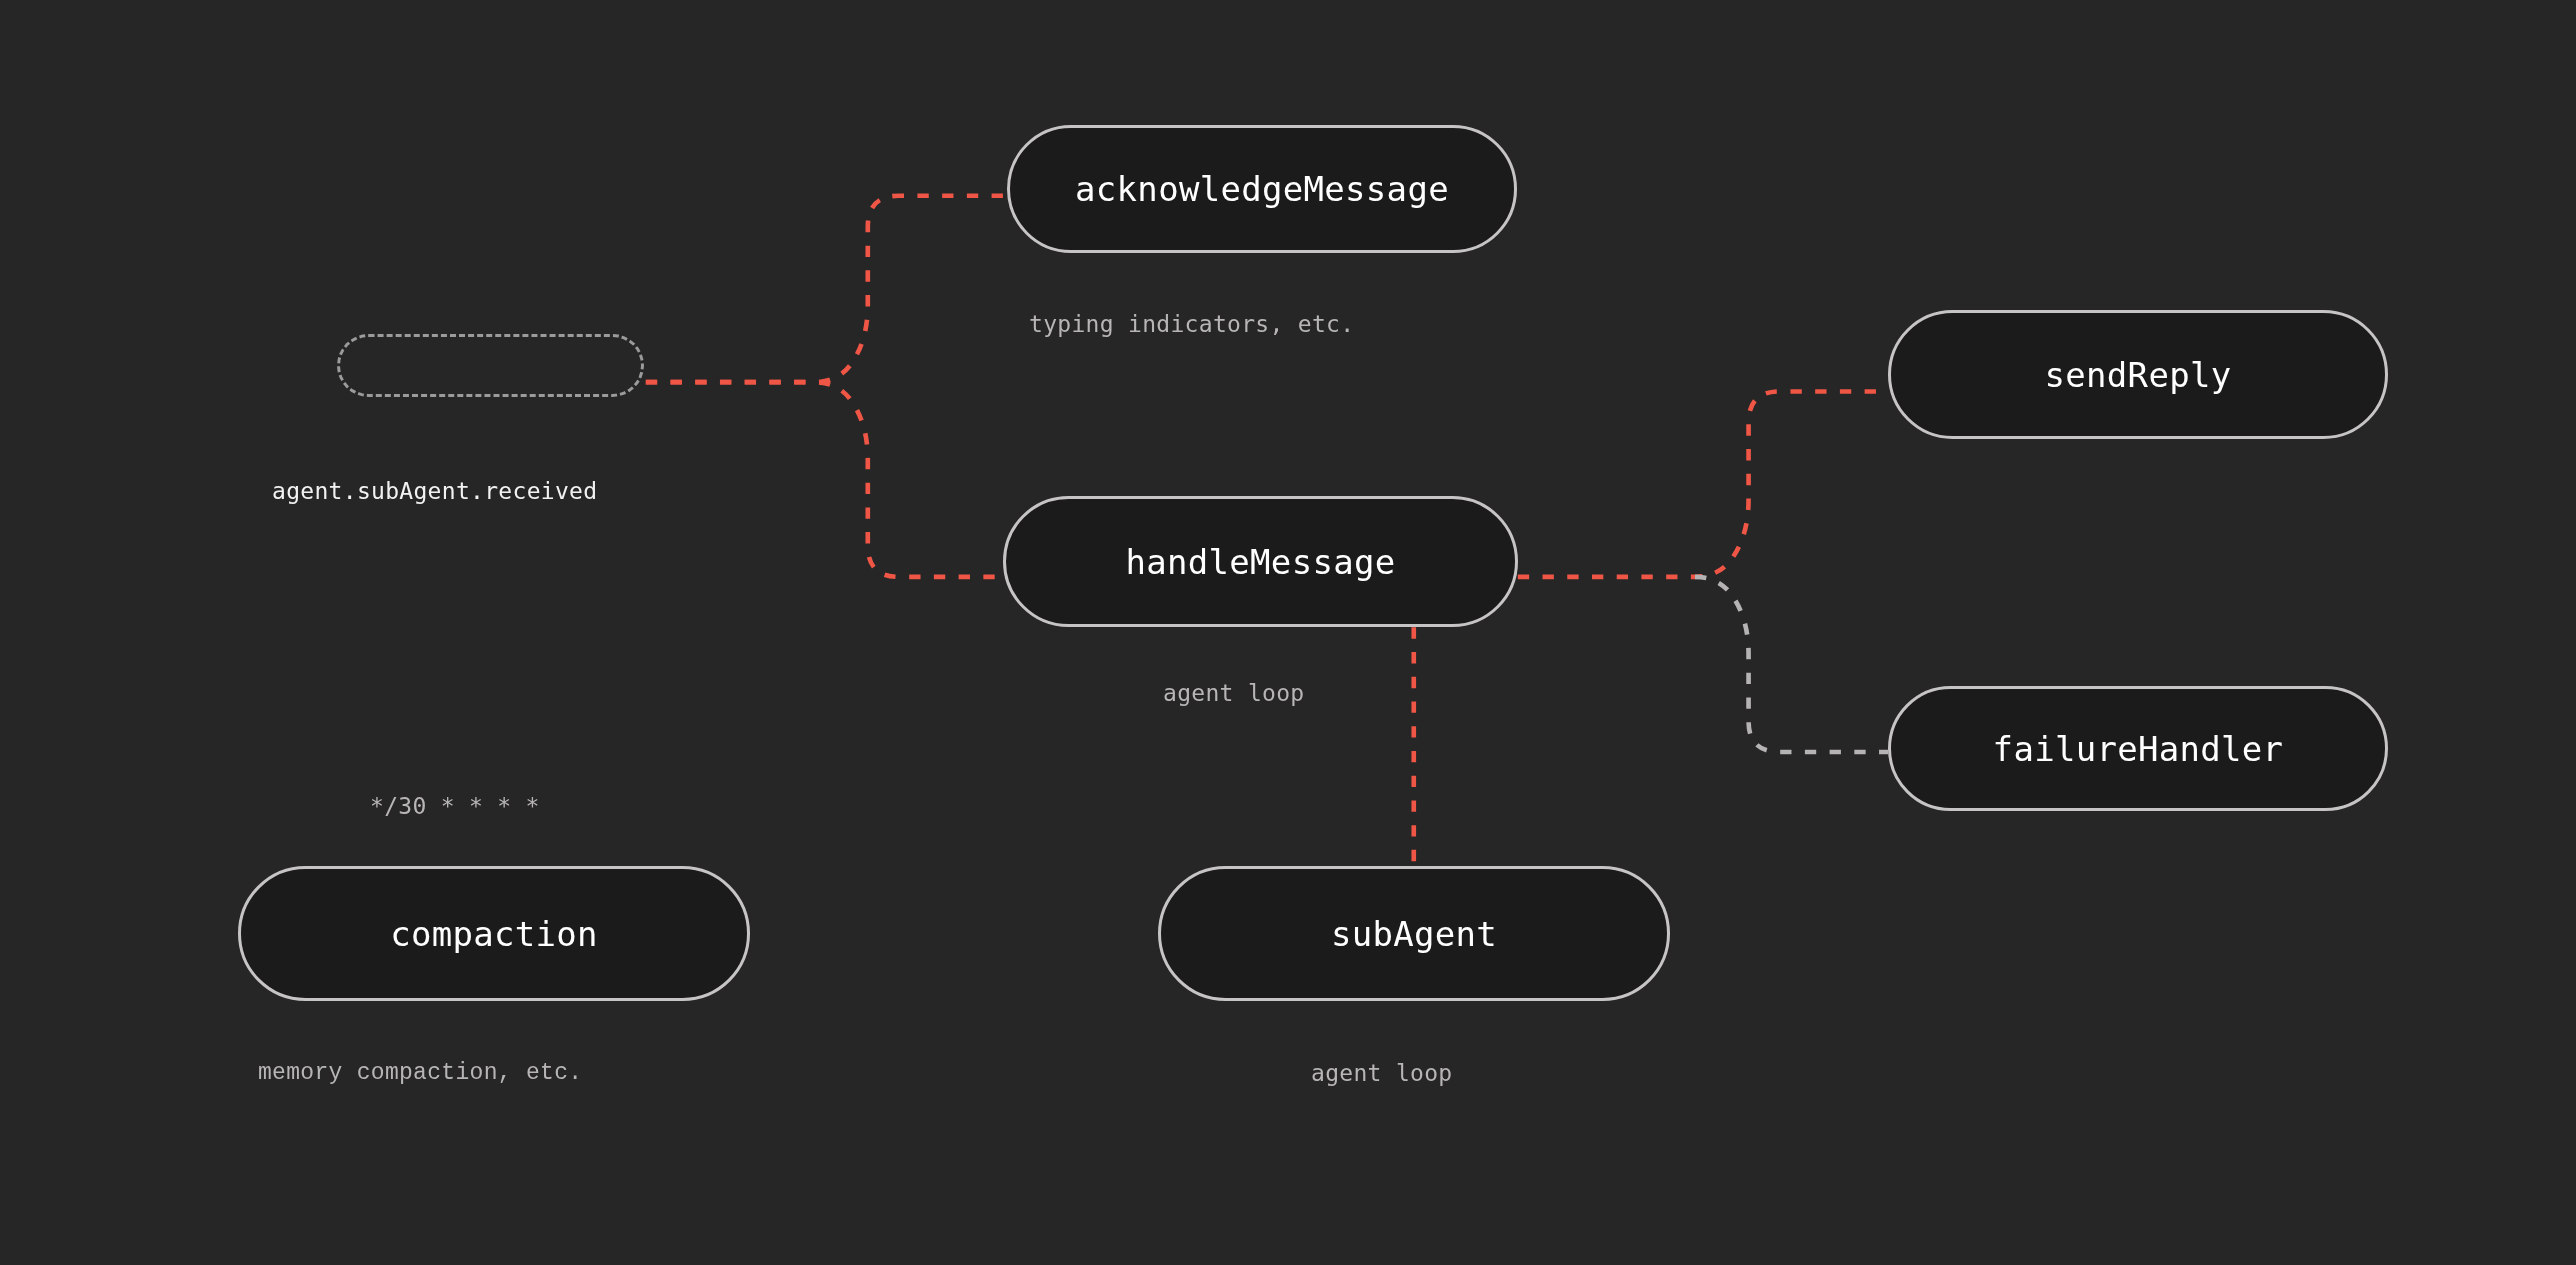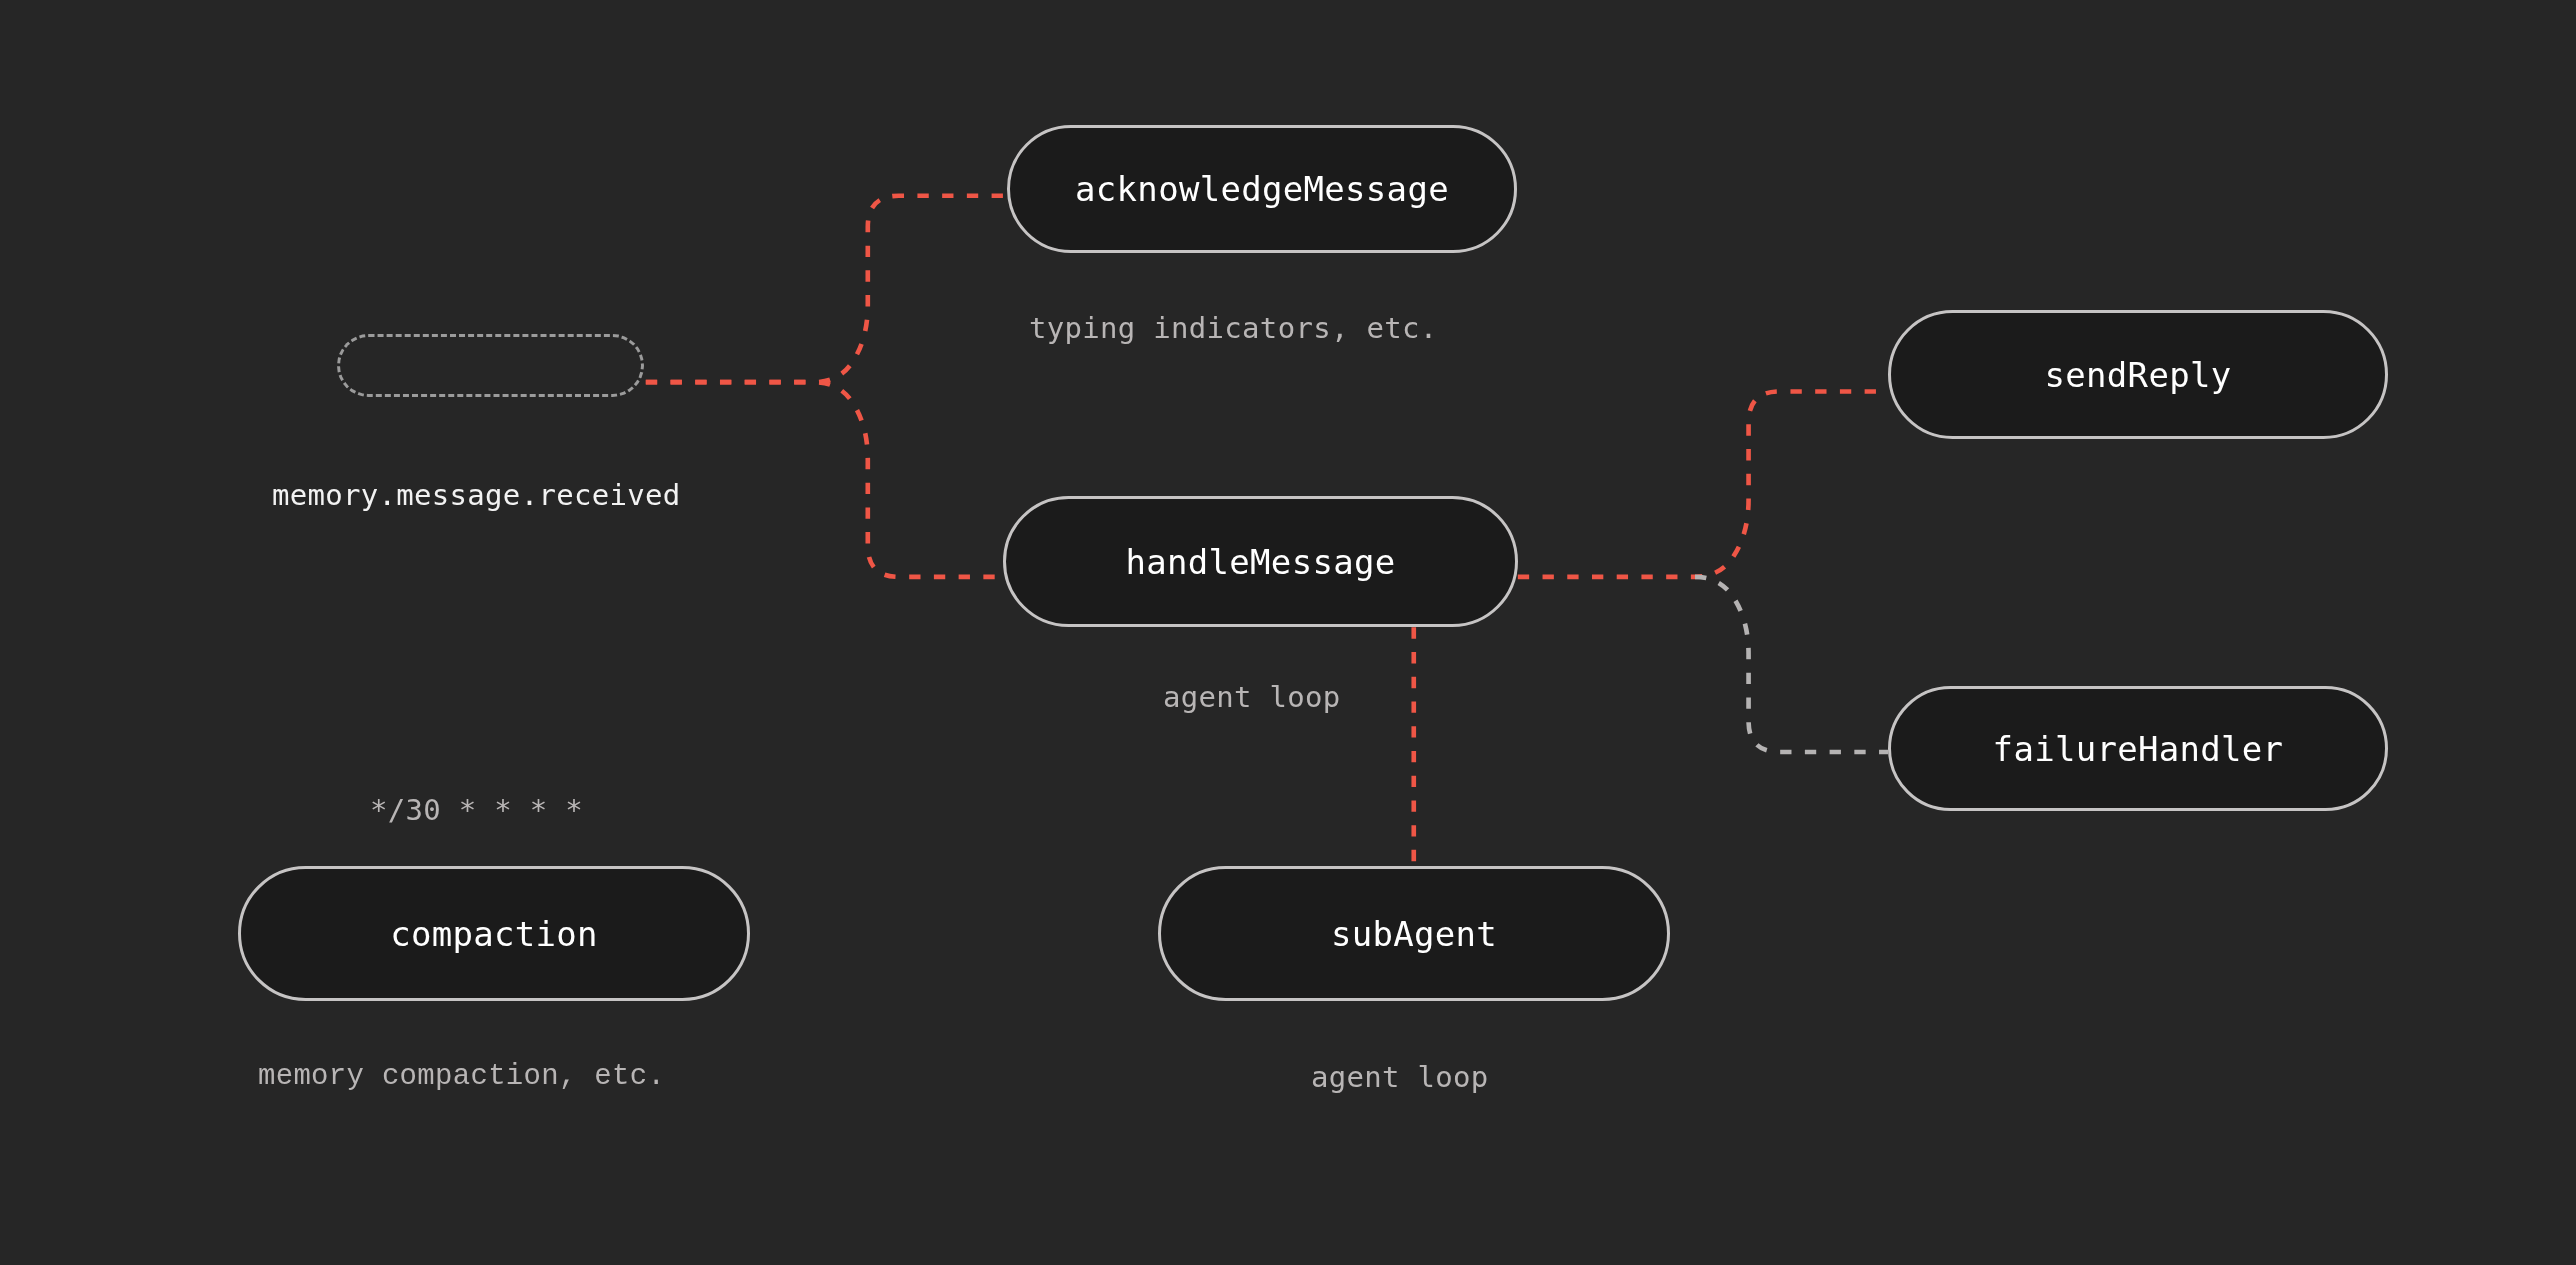--- a/index.html
+++ b/index.html
@@ -42,21 +42,21 @@
     z-index: 2;
   }
   .node.event {
     background: transparent;
     border: 3.6px dashed #9b9b9b;
     border-radius: 41px;
   }
   .caption {
     position: absolute;
     color: #b8b5b5;
-    font-size: 29px;
+    font-size: 23px;
     white-space: nowrap;
     z-index: 3;
     letter-spacing: 0.3px;
   }
   .caption.bright {
     color: #f2f2f2;
   }
 </style>
 </head>
 <body>
@@ -95,21 +95,21 @@
   </div>
 
   <div class="node" style="left:238px; top:866px; width:512px; height:135px;">
     <span>compaction</span>
   </div>
 
   <div class="node" style="left:1158px; top:866px; width:512px; height:135px;">
     <span>subAgent</span>
   </div>
 
-  <div class="caption bright" style="left:272px; top:478px;">memory.message.received</div>
+  <div class="caption bright" style="left:272px; top:478px;">agent.subAgent.received</div>
 
   <div class="caption" style="left:1029px; top:311px;">typing indicators, etc.</div>
 
   <div class="caption" style="left:1163px; top:680px;">agent loop</div>
 
   <div class="caption" style="left:370px; top:793px;text-align:center;">*/30 * * * *</div>
 
   <div class="caption" style="left:258px; top:1060px;font-family:Liberation Mono, monospace;">memory compaction, etc.</div>
 
   <div class="caption" style="left:1311px; top:1060px;">agent loop</div>

